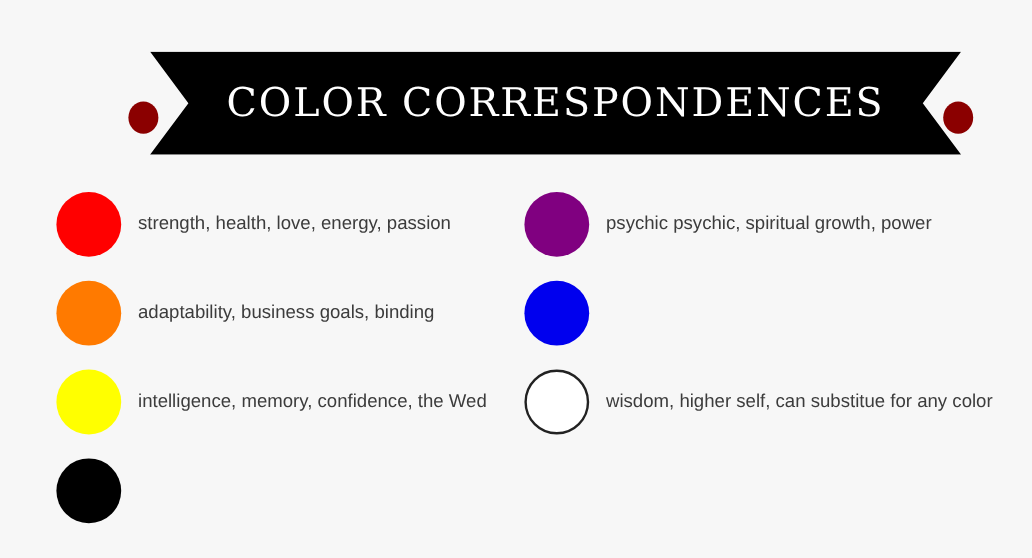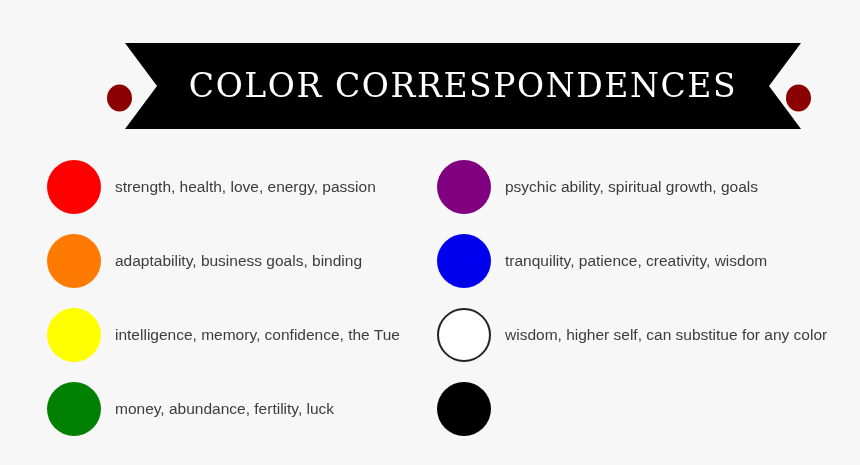--- a/index.html
+++ b/index.html
@@ -132,40 +132,35 @@
     </div>
   </div>
 
   <div class="legend" id="legend-grid">
       <div class="legend-item">
         <div class="swatch" style="background: rgb(255, 0, 0);"></div>
         <div class="swatch-label">strength, health, love, energy, passion</div>
       </div>
       <div class="legend-item">
         <div class="swatch" style="background: rgb(128, 0, 128);"></div>
-        <div class="swatch-label">psychic ability, spiritual growth, goals</div>
+        <div class="swatch-label">psychic psychic, spiritual growth, power</div>
       </div>
       <div class="legend-item">
         <div class="swatch" style="background: rgb(255, 122, 0);"></div>
         <div class="swatch-label">adaptability, business goals, binding</div>
       </div>
       <div class="legend-item">
         <div class="swatch" style="background: rgb(0, 0, 238);"></div>
-        <div class="swatch-label">tranquility, patience, creativity, wisdom</div>
       </div>
       <div class="legend-item">
         <div class="swatch" style="background: rgb(255, 255, 0);"></div>
-        <div class="swatch-label">intelligence, memory, confidence, the Tue</div>
+        <div class="swatch-label">intelligence, memory, confidence, the Wed</div>
       </div>
       <div class="legend-item">
         <div class="swatch" style="background: rgb(255, 255, 255); border: 2px solid rgb(34, 34, 34);"></div>
         <div class="swatch-label">wisdom, higher self, can substitue for any color</div>
-      </div>
-      <div class="legend-item">
-        <div class="swatch" style="background: rgb(0, 128, 0);"></div>
-        <div class="swatch-label">money, abundance, fertility, luck</div>
       </div>
       <div class="legend-item">
         <div class="swatch" style="background: rgb(0, 0, 0);"></div>
       </div>
     </div>
 
 </div>
 
 </body></html>

